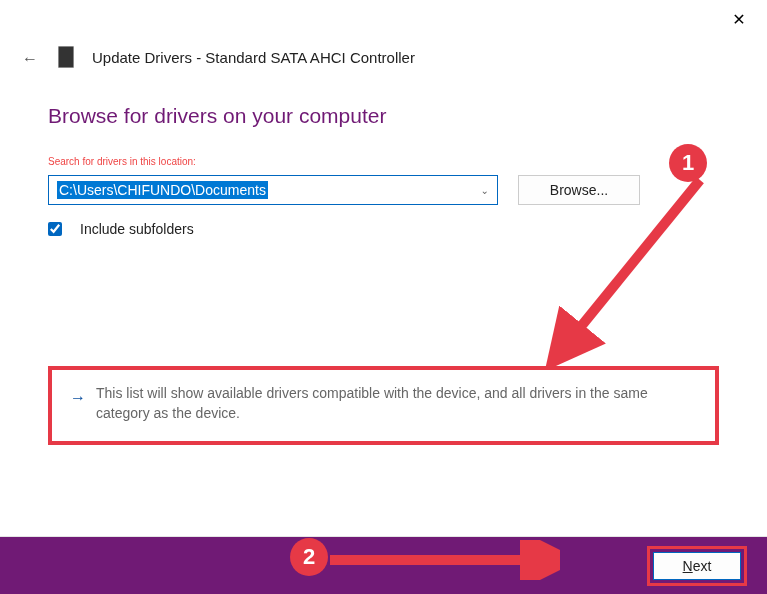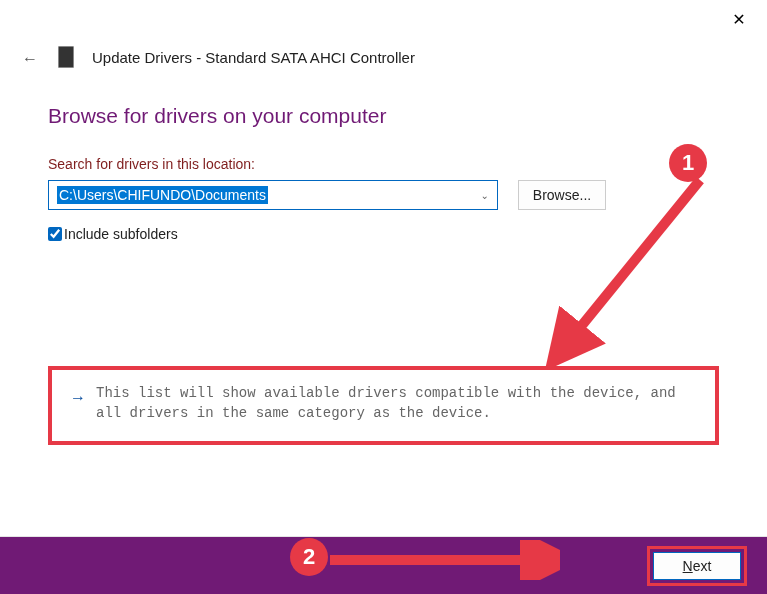--- a/index.html
+++ b/index.html
@@ -55,22 +55,22 @@
     .content {
       padding: 24px 48px 0 48px;
     }
     .main-heading {
       font-size: 21px;
       color: #701a75;
       font-weight: 400;
       margin-bottom: 28px;
     }
     .search-label {
-      font-size: 14px;
-      color: #7f1d1d;
+      font-size: 10px;
+      color: #ef4444;
       margin-bottom: 8px;
     }
     .path-row {
       display: flex;
       gap: 20px;
       align-items: center;
       margin-bottom: 16px;
     }
     .path-combo {
       width: 450px;
@@ -88,32 +88,32 @@
       font-size: 14px;
       padding: 1px 2px;
     }
     .combo-chevron {
       position: absolute;
       right: 8px;
       color: #666;
       font-size: 10px;
     }
     .browse-btn {
-      width: 88px;
+      width: 122px;
       height: 30px;
       border: 1px solid #ccc;
       background: #fdfdfd;
       font-size: 14px;
       color: #222;
       cursor: pointer;
     }
     .checkbox-row {
       display: flex;
       align-items: center;
-      gap: 2px;
+      gap: 18px;
       font-size: 14px;
       color: #222;
     }
     .subfolder-check {
       width: 14px;
       height: 14px;
       accent-color: #0067c0;
     }
     .option-block {
       position: absolute;
@@ -137,21 +137,20 @@
       font-size: 18px;
       color: #0b4f9e;
       font-weight: 400;
       margin-bottom: 4px;
       cursor: pointer;
     }
     .option-desc {
       font-size: 14px;
       color: #666;
       line-height: 1.4;
-      font-family: Liberation Mono, monospace;
     }
     .button-bar {
       position: absolute;
       bottom: 0;
       left: 0;
       right: 0;
       height: 58px;
       background: #701a75;
       border-top: 1px solid #e5e5e5;
       display: flex;

